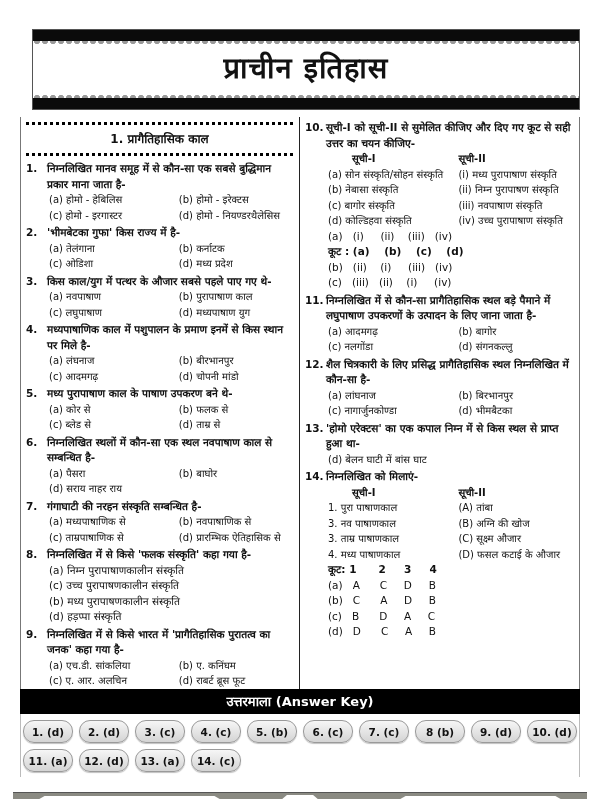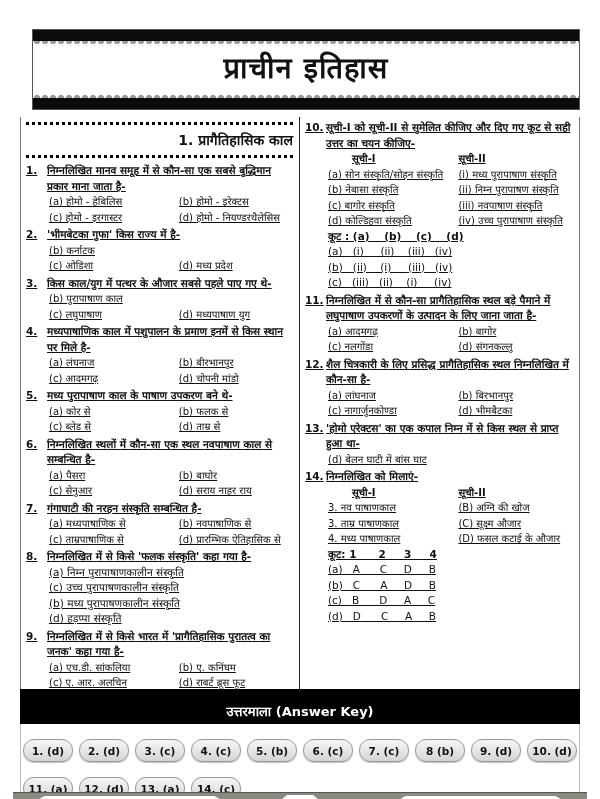--- a/index.html
+++ b/index.html
@@ -30,52 +30,52 @@
   }
 
   
   .content-frame { margin:0 20px; border-left:1px solid #777; border-right:1px solid #777; }
   .content { display:flex; height:572px; overflow:hidden; }
   .col { width:50%; padding:3px 5px 0 4px; }
   .col.left { border-right:1px solid #222; }
 
   .section-header {
     border-top:3px dotted #000; border-bottom:3px dotted #000;
-    text-align:right; font-weight:700; font-size:14px;
+    text-align:center; font-weight:700; font-size:12px;
     padding:5px 0 6px 0; margin:2px 1px 5px 1px;
   }
 
-  .question { display:flex; margin-bottom:2px;text-decoration:underline; }
+  .question { display:flex; margin-bottom:2px; }
   .qnum { width:22px; flex:0 0 22px; font-weight:700; font-size:10.5px; line-height:15.5px; padding-left:1px; }
   .qbody { flex:1; min-width:0; }
   .stem { font-weight:700; font-size:10.5px; line-height:15.5px; }
   .row { display:grid; grid-template-columns:53% 47%; font-size:10px; line-height:15.5px; padding-left:2px; }
   .row .cell { white-space:nowrap; overflow:hidden; }
   .row.h2 .cell { font-weight:700; }
   .row.h2 .cell:first-child { padding-left:24px; }
   .opt1 { font-size:10.5px; line-height:15.5px; padding-left:2px; }
   .koot { font-size:10.5px; line-height:15.5px; padding-left:2px; white-space:pre-wrap; }
   .koot.bold { font-weight:700; }
 
   
   .answer-bar {
     margin:0 20px; background:#000; color:#fff; text-align:center;
-    font-weight:700; font-size:13px; padding:13px 0 4px 0;
+    font-weight:700; font-size:13px; padding:3px 0 4px 0;
   }
   .chips {
     margin:0 20px; padding:6px 2px 5px 2px;
     display:grid; grid-template-columns:repeat(10,1fr); gap:6px 6px;
     border-left:1px solid #bbb; border-right:1px solid #bbb;
   }
   .chip {
     background:linear-gradient(#f6f6f6,#d4d4d4);
     border:1px solid #9a9a9a; border-radius:11px;
     box-shadow:0 1px 1px rgba(0,0,0,0.25);
     text-align:center; font-weight:700; font-size:10.5px;
-    padding:5px 0 4px 0; white-space:nowrap;margin-top:9px;
+    padding:5px 0 4px 0; white-space:nowrap;
   }
 
   
   .footer-bar {
     position:absolute; left:13px; right:13px; bottom:9px; height:27px;
     background:#8a8a82; border-top:1px solid #555;
     display:flex; align-items:center; justify-content:space-between;
     padding:0 14px;
   }
   .banner {
@@ -119,33 +119,35 @@
                 <span class="cell">(c) होमो - इरगास्टर</span>
                 <span class="cell">(d) होमो - नियण्डरथैलेसिस</span>
               </div>
             </div>
           </div>
           <div class="question">
             <div class="qnum">2.</div>
             <div class="qbody">
               <div class="stem">'भीमबेटका गुफा' किस राज्य में है-</div>
               <div class="row">
+                <span class="cell">(a) तेलंगाना</span>
                 <span class="cell">(b) कर्नाटक</span>
               </div>
               <div class="row">
                 <span class="cell">(c) ओडिशा</span>
                 <span class="cell">(d) मध्य प्रदेश</span>
               </div>
             </div>
           </div>
           <div class="question">
             <div class="qnum">3.</div>
             <div class="qbody">
               <div class="stem">किस काल/युग में पत्थर के औजार सबसे पहले पाए गए थे-</div>
               <div class="row">
+                <span class="cell">(a) नवपाषाण</span>
                 <span class="cell">(b) पुरापाषाण काल</span>
               </div>
               <div class="row">
                 <span class="cell">(c) लघुपाषाण</span>
                 <span class="cell">(d) मध्यपाषाण युग</span>
               </div>
             </div>
           </div>
           <div class="question">
             <div class="qnum">4.</div>
@@ -177,21 +179,20 @@
           </div>
           <div class="question">
             <div class="qnum">6.</div>
             <div class="qbody">
               <div class="stem">निम्नलिखित स्थलों में कौन-सा एक स्थल नवपाषाण काल से सम्बन्धित है-</div>
               <div class="row">
                 <span class="cell">(a) पैसरा</span>
                 <span class="cell">(b) बाघोर</span>
               </div>
               <div class="row">
-                <span class="cell">(c) सेनुआर</span>
                 <span class="cell">(d) सराय नाहर राय</span>
               </div>
             </div>
           </div>
           <div class="question">
             <div class="qnum">7.</div>
             <div class="qbody">
               <div class="stem">गंगाघाटी की नरहन संस्कृति सम्बन्धित है-</div>
               <div class="row">
                 <span class="cell">(a) मध्यपाषाणिक से</span>
@@ -246,22 +247,22 @@
                 <span class="cell">(ii) निम्न पुरापाषण संस्कृति</span>
               </div>
               <div class="row">
                 <span class="cell">(c) बागोर संस्कृति</span>
                 <span class="cell">(iii) नवपाषाण संस्कृति</span>
               </div>
               <div class="row">
                 <span class="cell">(d) कोल्डिहवा संस्कृति</span>
                 <span class="cell">(iv) उच्च पुरापाषाण संस्कृति</span>
               </div>
+              <div class="koot">(a)   (i)     (ii)    (iii)   (iv)</div>
               <div class="koot bold">कूट : (a)    (b)    (c)    (d)</div>
-              <div class="koot">(a)   (i)     (ii)    (iii)   (iv)</div>
               <div class="koot">(b)   (ii)    (i)     (iii)   (iv)</div>
               <div class="koot">(c)   (iii)   (ii)    (i)     (iv)</div>
             </div>
           </div>
           <div class="question">
             <div class="qnum">11.</div>
             <div class="qbody">
               <div class="stem">निम्नलिखित में से कौन-सा प्रागैतिहासिक स्थल बड़े पैमाने में लघुपाषाण उपकरणों के उत्पादन के लिए जाना जाता है-</div>
               <div class="row">
                 <span class="cell">(a) आदमगढ़</span>
@@ -296,20 +297,24 @@
               </div>
             </div>
           </div>
           <div class="question">
             <div class="qnum">14.</div>
             <div class="qbody">
               <div class="stem">निम्नलिखित को मिलाएं-</div>
               <div class="row h2">
                 <span class="cell">सूची-I</span>
                 <span class="cell">सूची-II</span>
+              </div>
+              <div class="row">
+                <span class="cell">1. पुरा पाषाणकाल</span>
+                <span class="cell">(A) तांबा</span>
               </div>
               <div class="row">
                 <span class="cell">3. नव पाषाणकाल</span>
                 <span class="cell">(B) अग्नि की खोज</span>
               </div>
               <div class="row">
                 <span class="cell">3. ताम्र पाषाणकाल</span>
                 <span class="cell">(C) सूक्ष्म औजार</span>
               </div>
               <div class="row">

